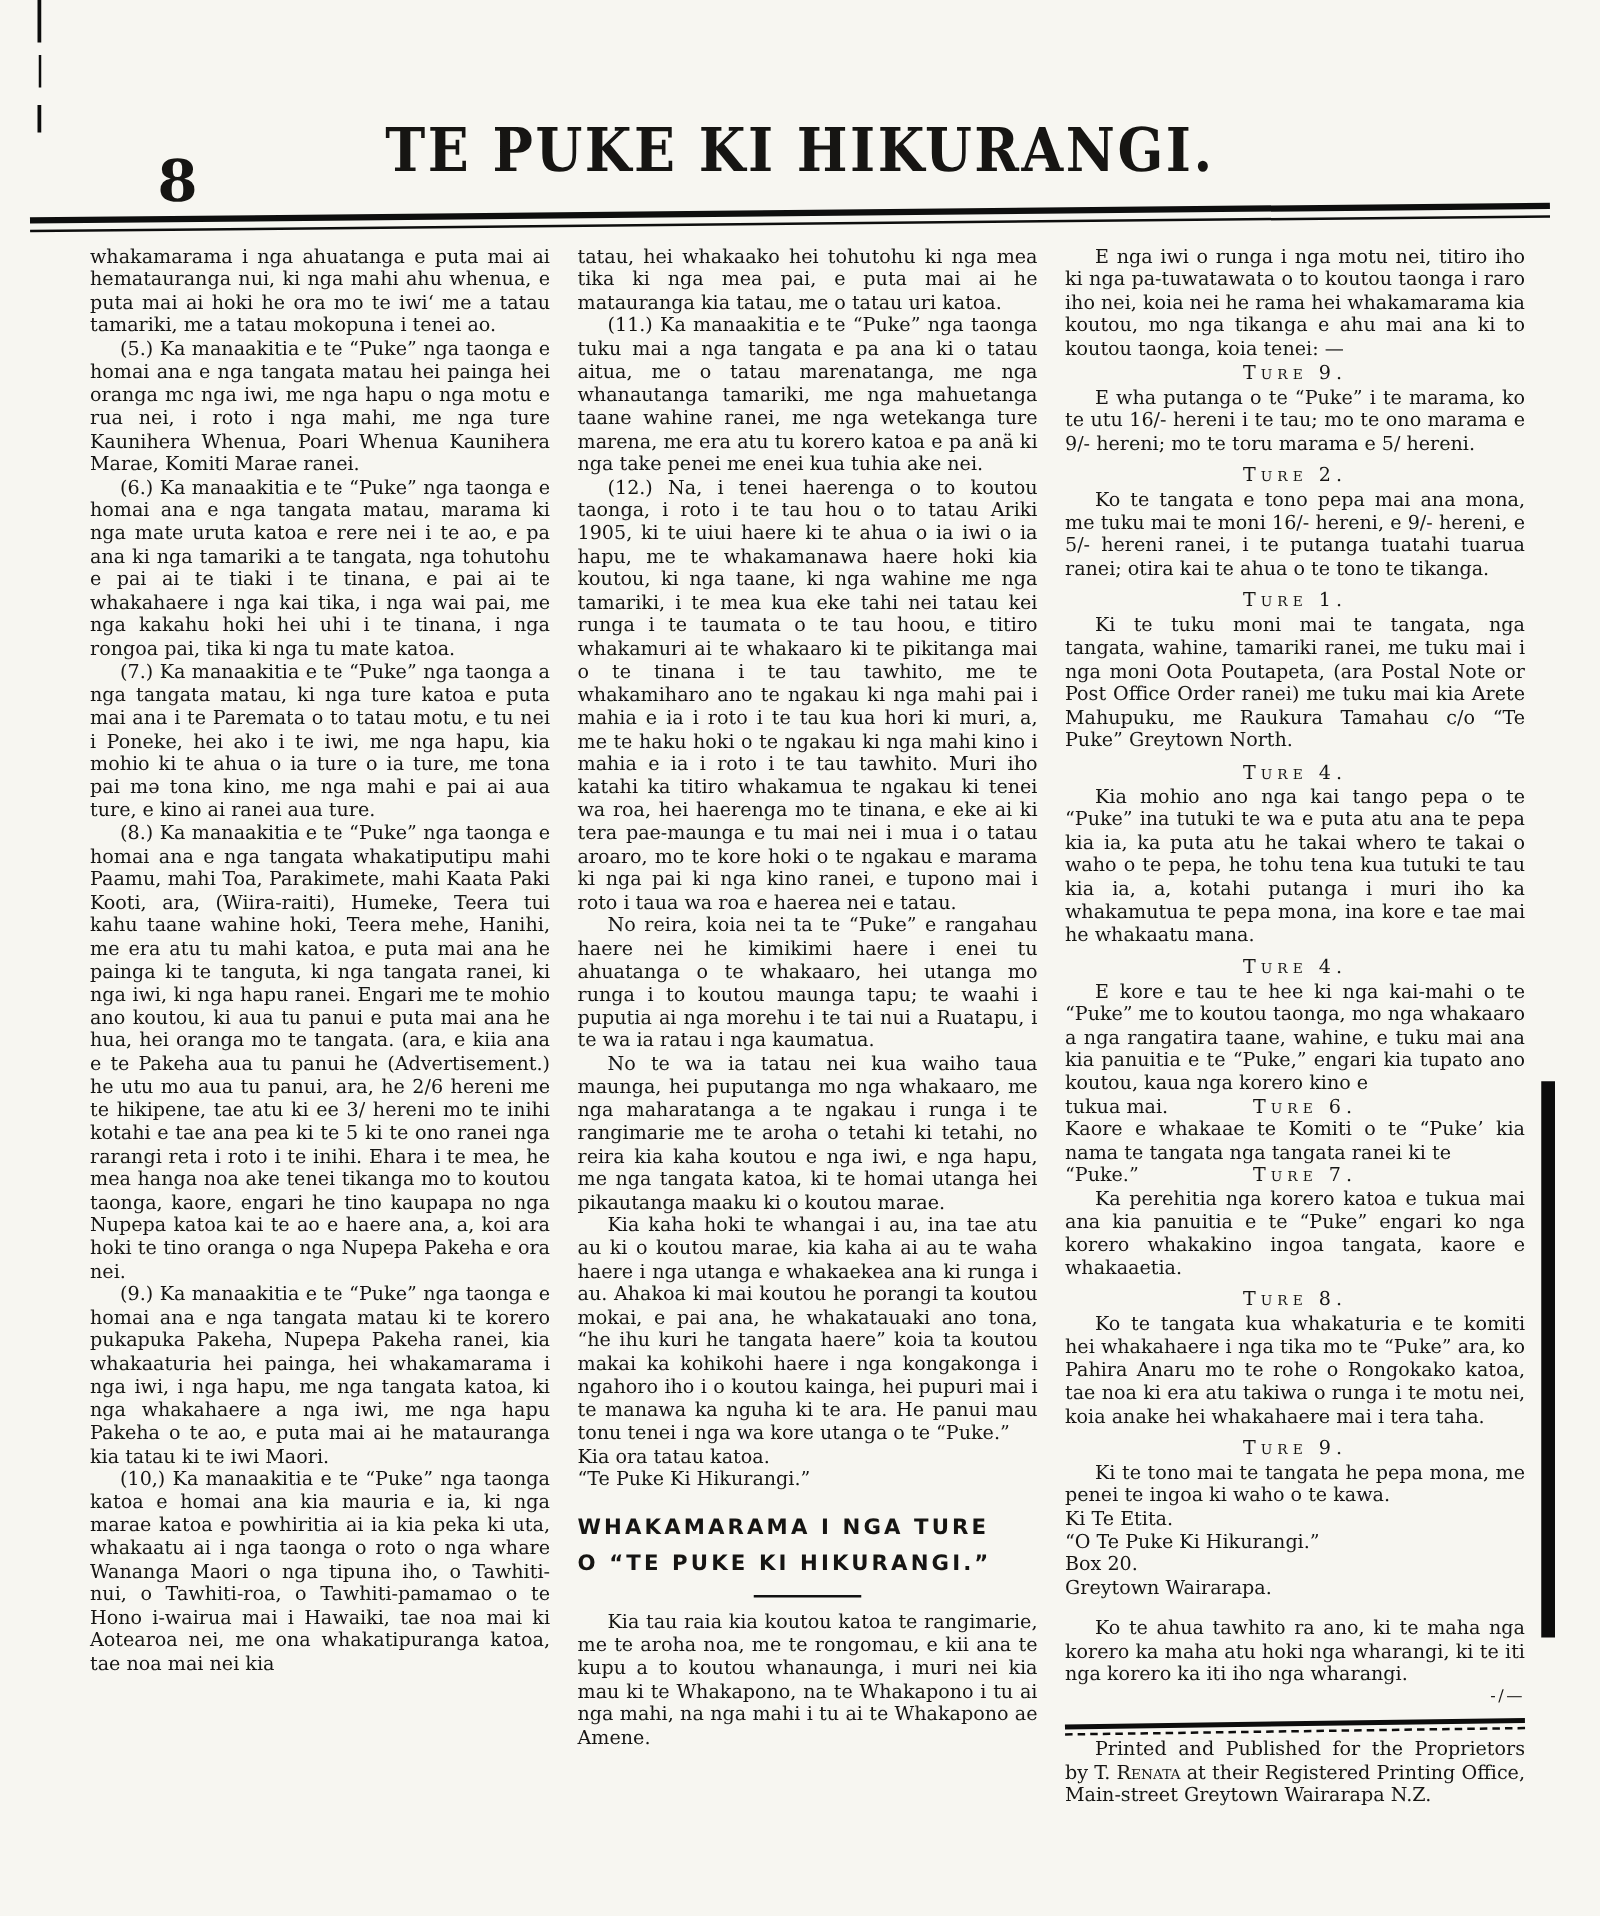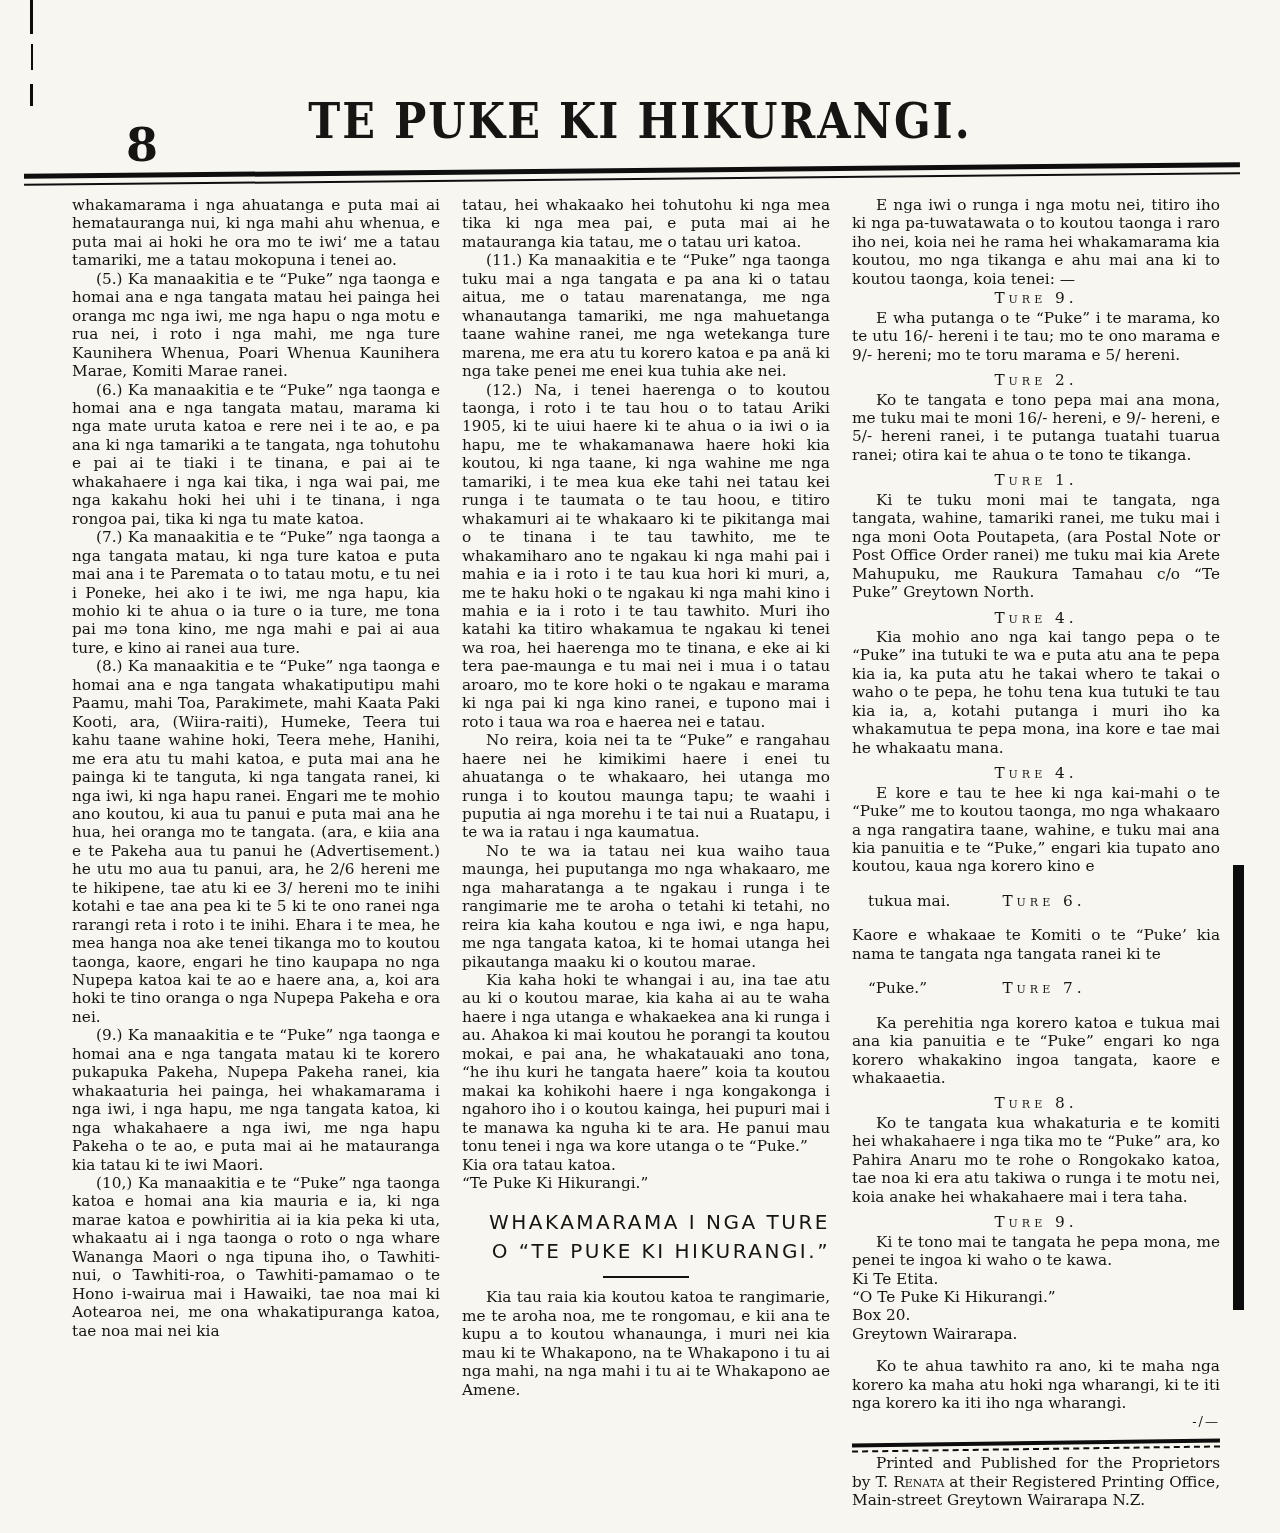--- a/index.html
+++ b/index.html
@@ -49,34 +49,34 @@
   .col p.noindent{text-indent:0;}
   .centered{text-align:left;text-indent:0 !important;}
 
   .ture-head{
     text-align:center;text-indent:0;
     font-variant:small-caps;
     letter-spacing:4px;
     margin:1px 0;
   }
   .inline-head{
-    position:relative;text-align:left;margin:16px;
+    position:relative;text-align:left;margin:0;
   }
   .inline-head .tail{display:inline;}
   .inline-head .ih{
     position:absolute;left:16px;right:0;text-align:center;
     font-variant:small-caps;letter-spacing:4px;
   }
 
   .article-heading{
     font-family:"DejaVu Sans","Liberation Sans",sans-serif;
-    font-weight:normal;
-    font-size:20px;line-height:29px;
+    font-weight:bold;
+    font-size:17px;line-height:29px;
     letter-spacing:2.5px;
-    text-align:right;text-indent:0;
+    text-align:left;text-indent:0;
     margin:16px 0 0 0;
   }
   .heading-rule{
     width:86px;border-top:2.5px solid #111;
     margin:10px auto 10px auto;
   }
   .sp{height:6px;}
   .sp-lg{height:14px;}
 
   .imprint-rule{

